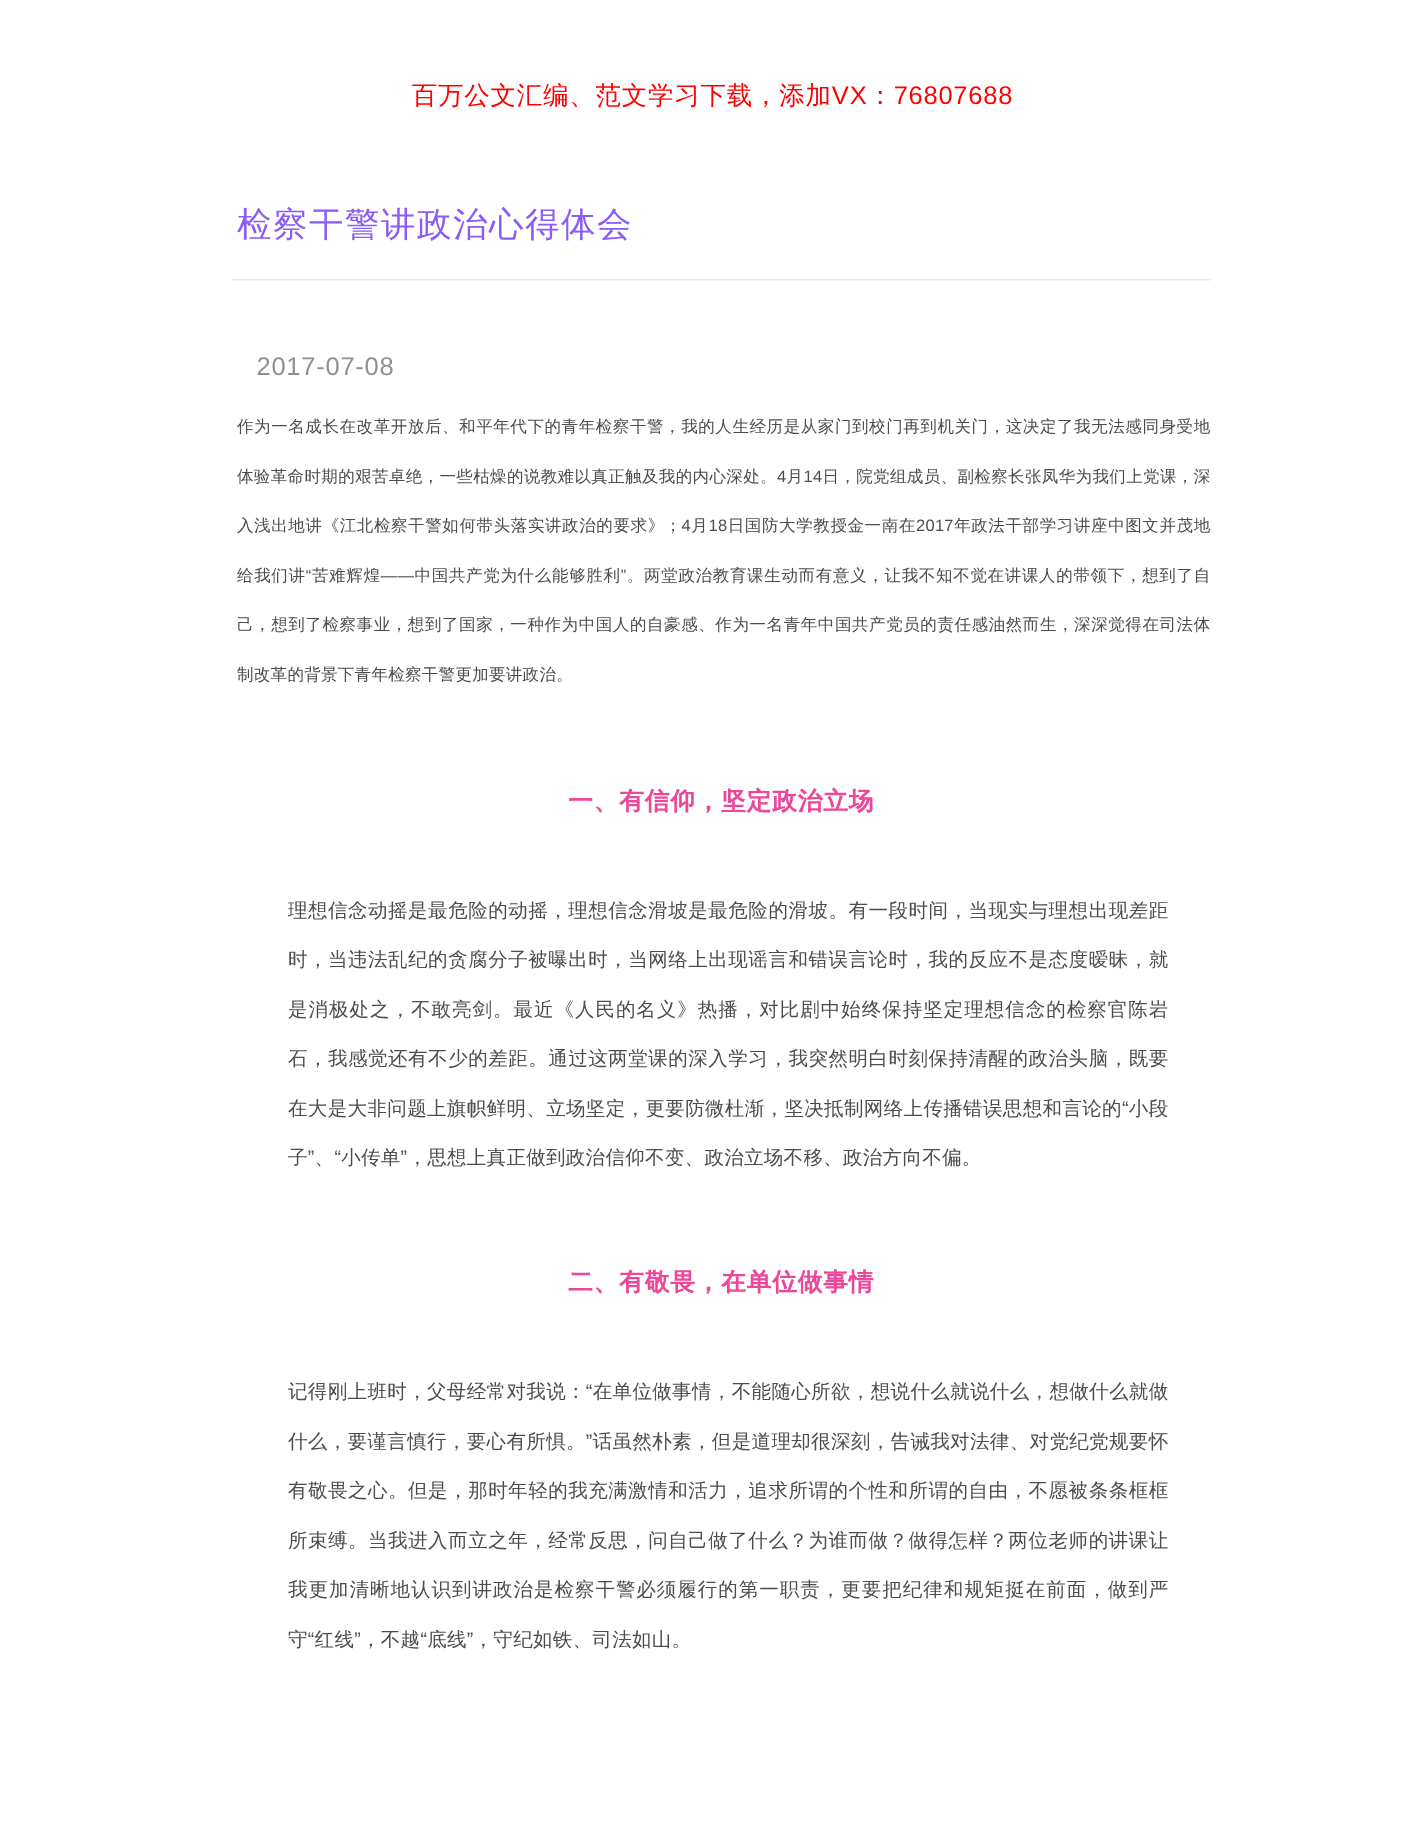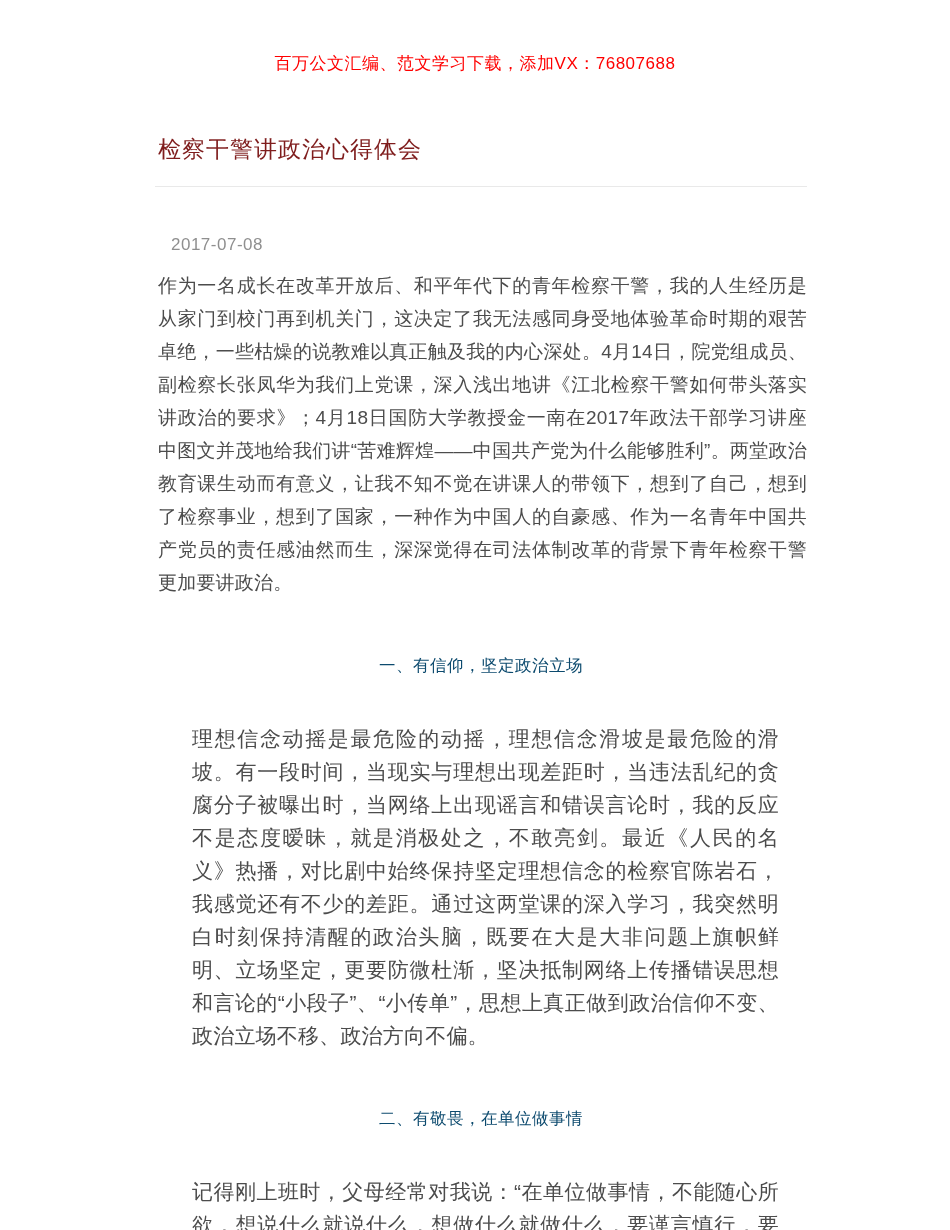--- a/index.html
+++ b/index.html
@@ -29,55 +29,55 @@
     font-weight: 400;
   }
   .article {
     width: 652px;
     margin: 0 auto 0 155px;
   }
   .title {
     margin: 60px 0 0 3px;
     font-size: 23px;
     font-weight: 400;
-    color: #7f1d1d;
+    color: #8b5cf6;
     letter-spacing: 1px;
     line-height: 1.3;
   }
   .divider {
     border: none;
     border-top: 1px solid #e9e9e9;
     margin: 21px 0 0 0;
     height: 0;
   }
   .date {
     margin: 48px 0 0 16px;
     font-size: 17px;
     color: #8f8f8f;
     letter-spacing: 0.5px;
   }
   .intro {
     margin: 14px 0 0 3px;
-    font-size: 19px;
+    font-size: 11px;
     line-height: 33px;
     color: #4c4c4c;
     text-align: justify;
     letter-spacing: 0.2px;
   }
   .section-heading {
     margin: 56px 0 0 0;
     text-align: center;
     font-size: 16.5px;
-    font-weight: 400;
-    color: #0c4a6e;
+    font-weight: 700;
+    color: #ec4899;
     letter-spacing: 0.5px;
   }
   .section-body {
     margin: 45px 28px 0 37px;
-    font-size: 21px;
+    font-size: 13px;
     line-height: 33px;
     color: #4c4c4c;
     text-align: justify;
     letter-spacing: 0.2px;
   }
 </style>
 </head>
 <body>
 
 <div class="page">

